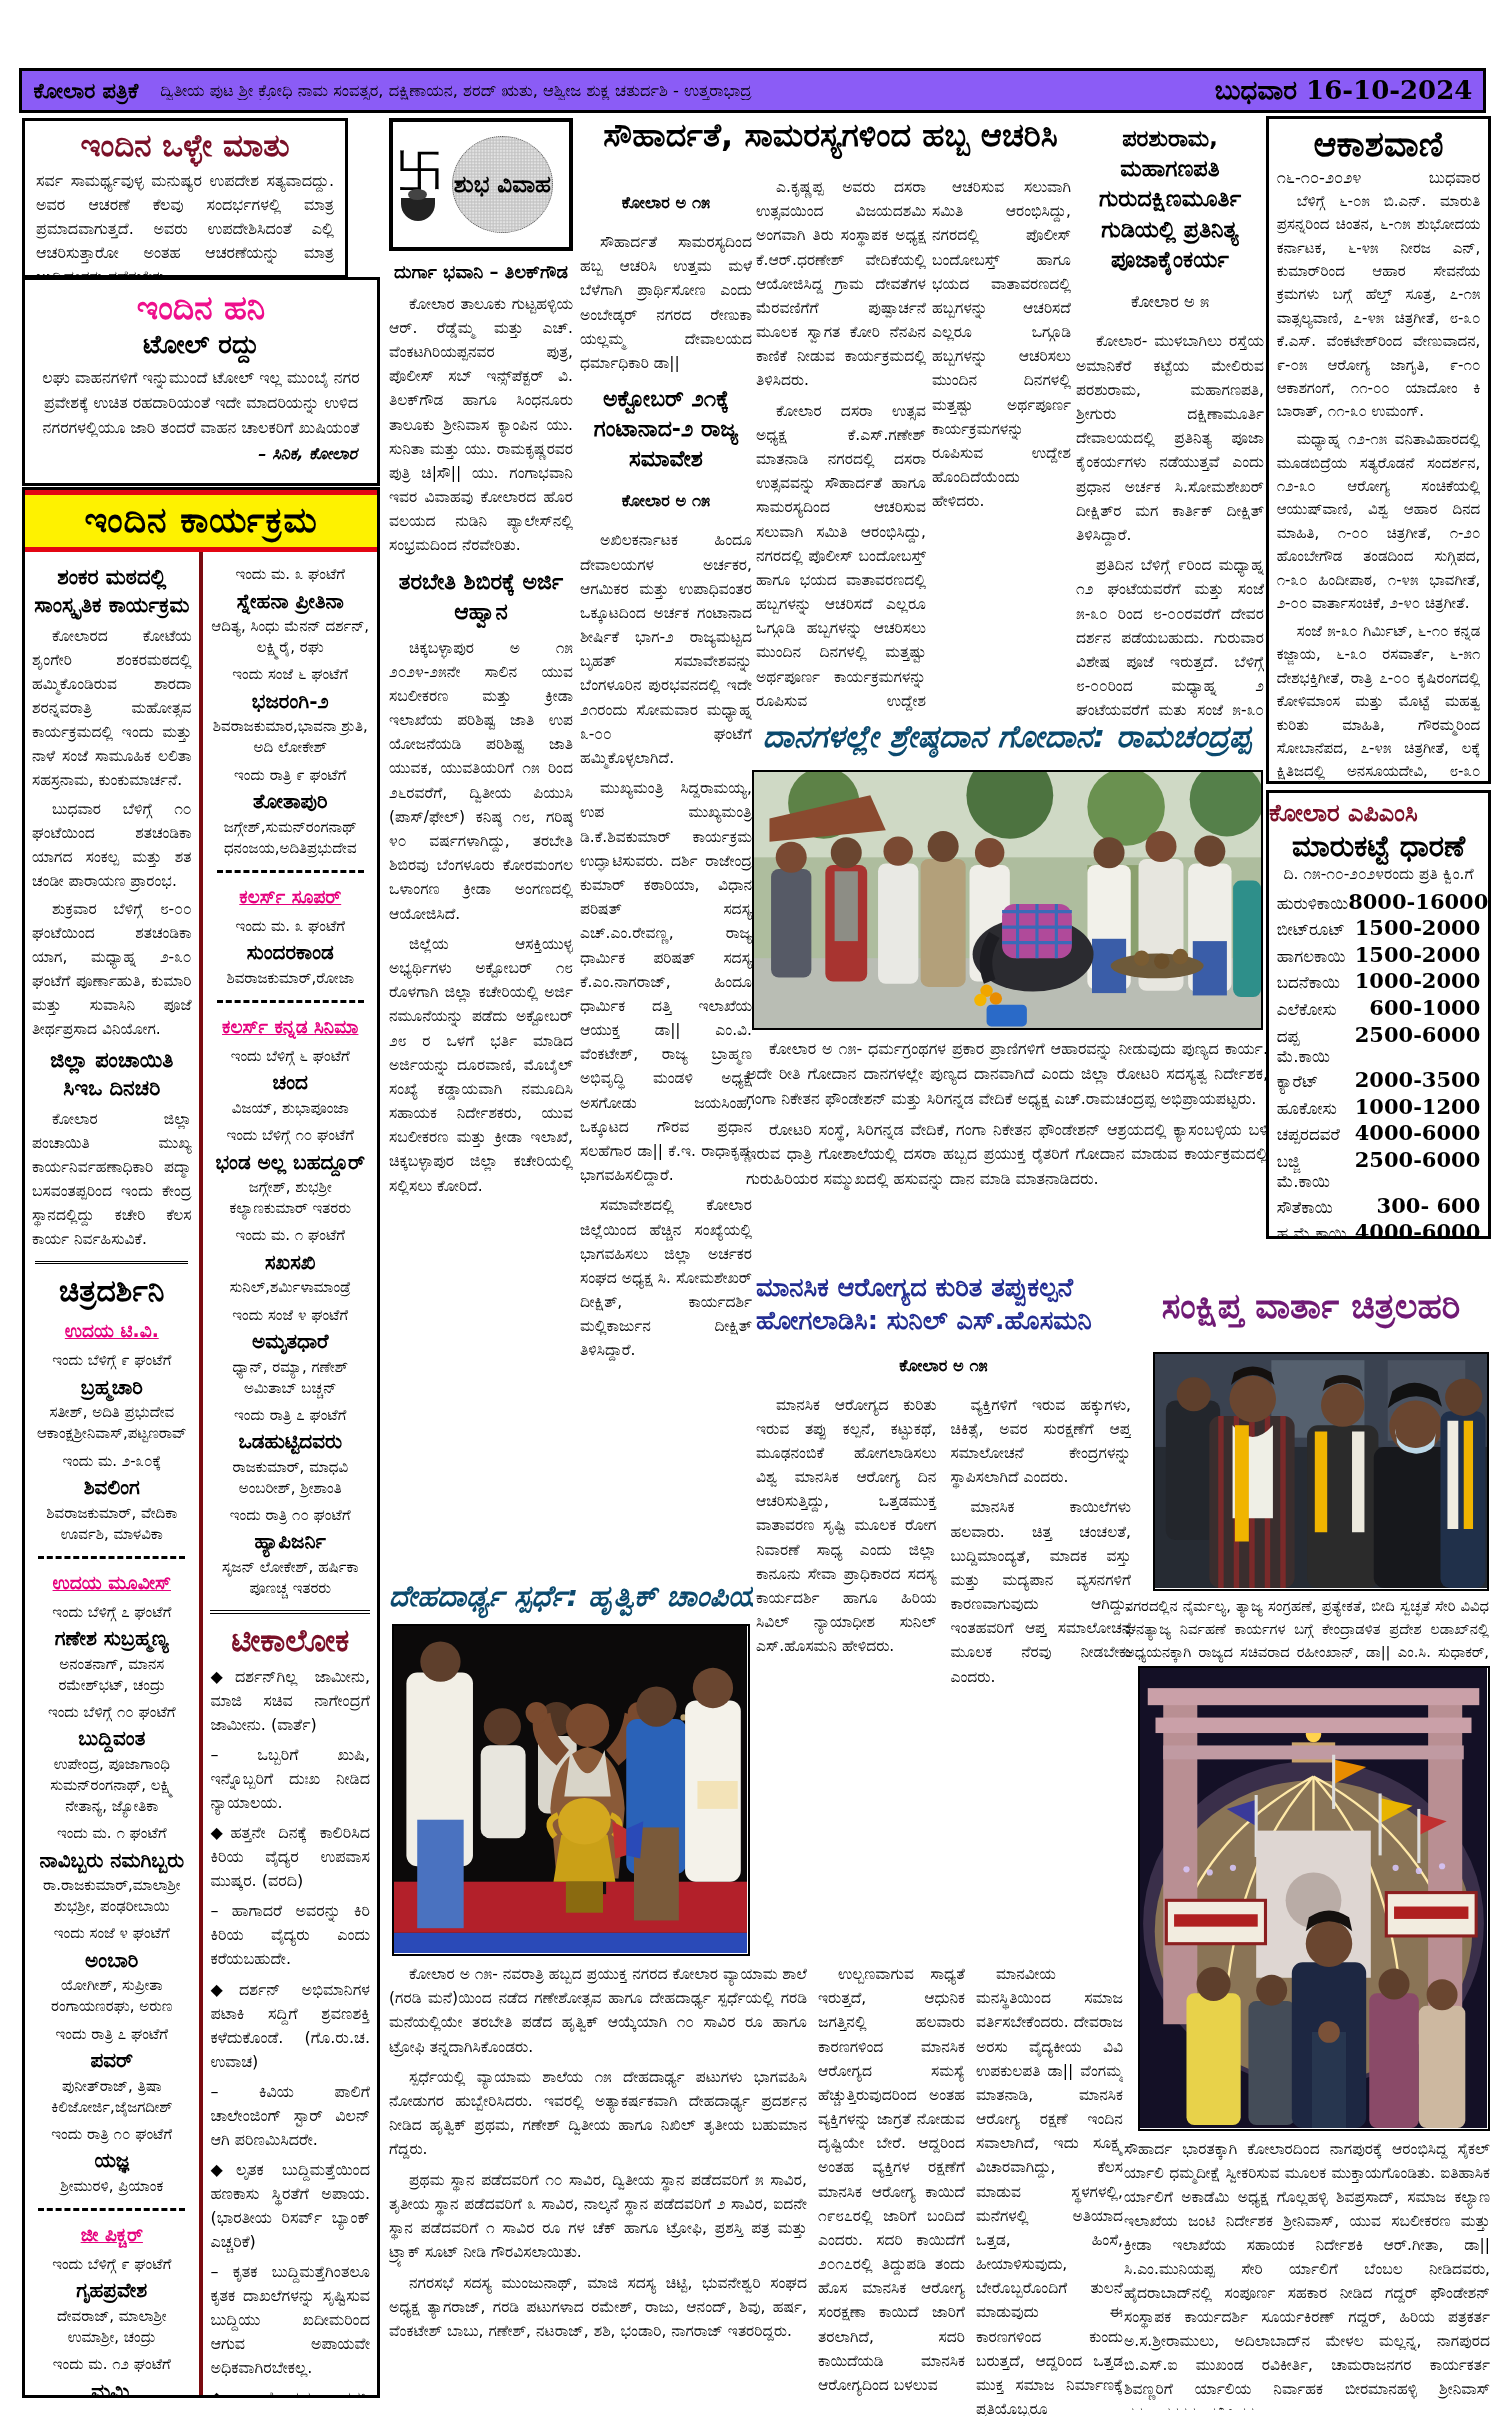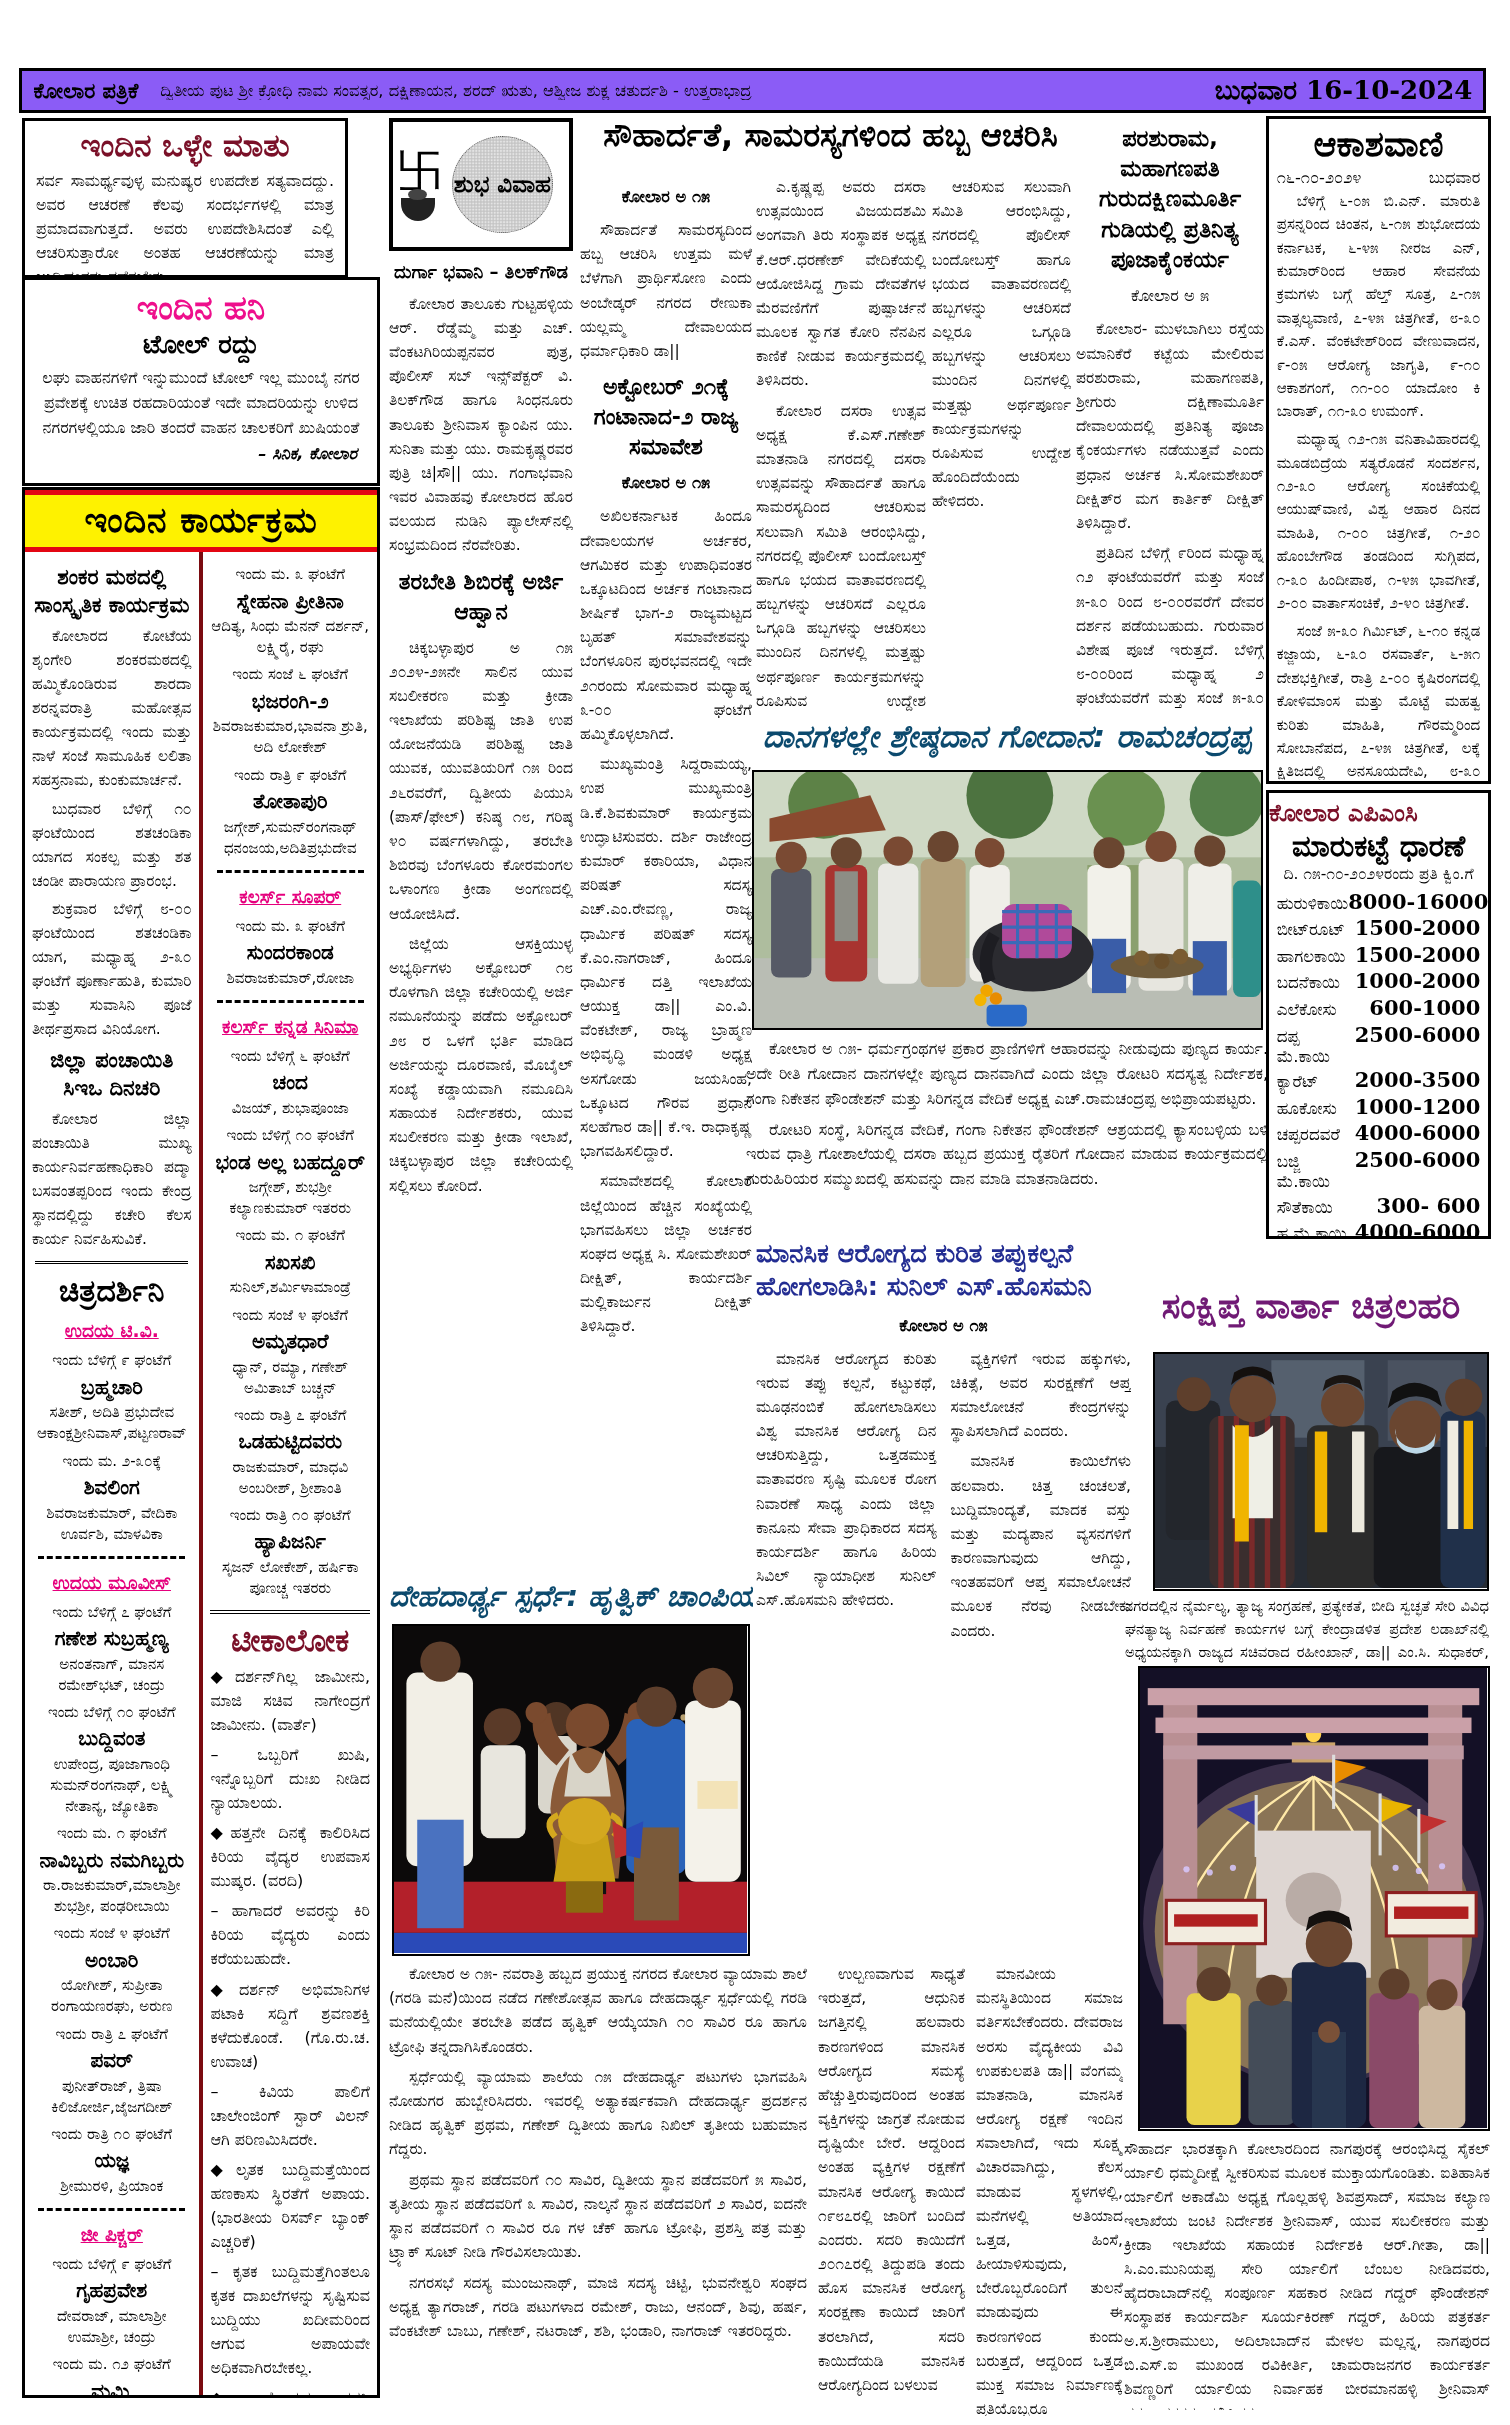--- a/index.html
+++ b/index.html
@@ -41,23 +41,23 @@
   .pe.c{text-align:center;font-size:15px;}
   .pe.ch{text-align:center;font-weight:bold;font-size:18.6px;color:#e5007d;text-decoration:underline;margin:9.3px 0 3.1px;}
   .pe.d{border-top:3.1px dashed #000;margin:11px 6.2px;}
   .tk-title{color:#7a1028;font-size:31px;font-weight:bold;text-align:center;
             border-top:4.6px double #000;padding-top:7.7px;margin:11px 0 6.2px;}
   .tk{font-size:16px;line-height:1.5;text-align:justify;margin:0 0 6.2px;}
 
   
   .h1{font-size:32px;font-weight:bold;text-align:center;white-space:nowrap;}
   .h-red{color:#0c4a6e;font-size:31px;font-weight:bold;text-align:center;white-space:nowrap;font-style:italic;}
-  .h-blue{color:#232d92;font-size:25.6px;font-weight:bold;line-height:1.3;}
+  .h-blue{color:#232d92;font-size:25.6px;font-weight:bold;line-height:1.3;margin-top:34px;}
   .h-maroon{color:#701a75;font-size:35px;font-weight:bold;text-align:center;white-space:nowrap;}
-  .dateline{text-align:center;font-size:16.3px;margin:12px 0;}
+  .dateline{text-align:center;font-size:16.3px;margin:18px 0;}
   .colbody{font-size:15.5px;line-height:1.56;text-align:justify;}
   .colbody p{margin:0 0 6.2px;text-indent:20px;}
   .subhead{font-size:22px;font-weight:bold;text-align:center;line-height:1.35;margin:9.3px 0;}
   .photo-frame{border:2.3px solid #000;}
   .cap{font-size:16px;line-height:1.55;text-align:justify;}
   .cap p{margin:0 0 6.2px;text-indent:23px;}
   .twocol{column-count:2;column-gap:14px;}
 
   
   .ad-box{border:4.6px solid #000;height:116px;display:flex;align-items:center;padding:4.6px;}

